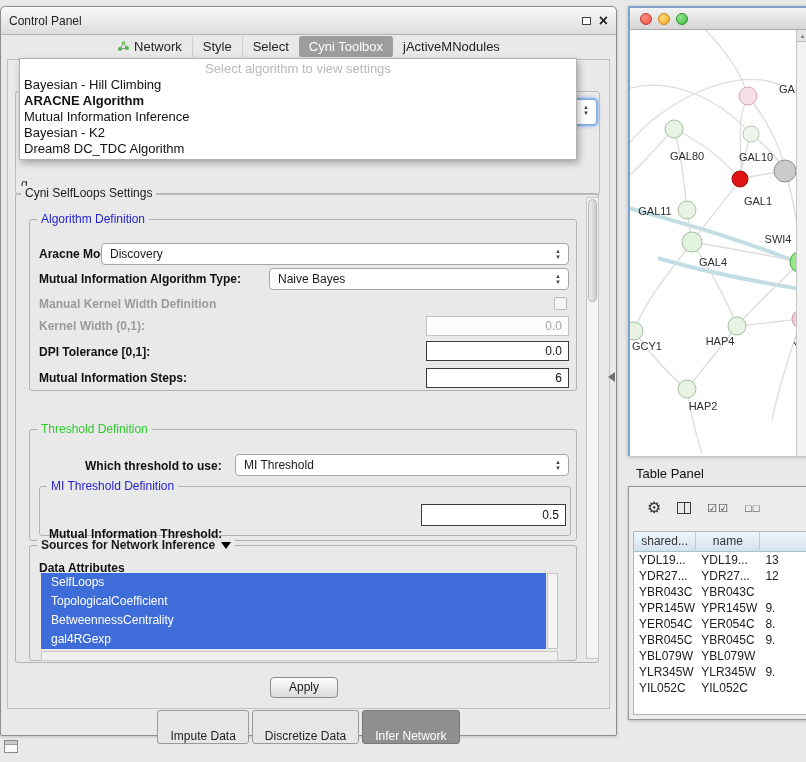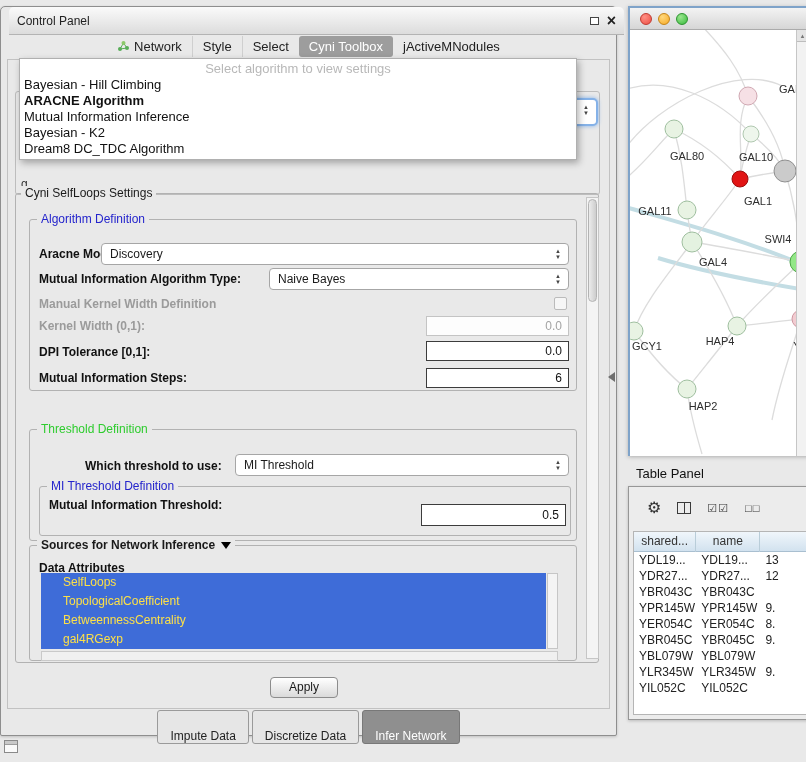--- a/index.html
+++ b/index.html
@@ -5,21 +5,21 @@
   * { margin:0; padding:0; box-sizing:border-box; }
   html,body { width:806px; height:762px; }
   body {
     position:relative; background:#e9e9e9; overflow:hidden;
     font-family:"Liberation Sans", sans-serif; font-size:12px; color:#1a1a1a;
   }
   
   .cp { position:absolute; left:0; top:6px; width:617px; height:730px;
         background:#e9e9e9; border:1px solid #8e8e8e; border-radius:5px 5px 2px 2px;
         box-shadow:0 1px 3px rgba(0,0,0,.18); }
-  .titlebar { position:absolute; left:8px; top:0; width:100%; height:28px;
+  .titlebar { position:absolute; left:0; top:0; width:100%; height:28px;
         background:linear-gradient(#fafafa,#dcdcdc); border-bottom:1px solid #b3b3b3;
         border-radius:5px 5px 0 0; display:flex; align-items:center; padding:0 8px; }
   .titlebar .title { font-size:12px; color:#222; }
   .win-controls { margin-left:auto; display:flex; align-items:center; gap:8px; }
   .float-icon { width:9px; height:8px; border:1.5px solid #444; background:#fff; display:inline-block; }
   .close-icon { font-size:16px; font-weight:bold; color:#222; line-height:14px; cursor:default; }
   .tabbar { position:absolute; left:0; top:26px; width:100%; height:26px;
         display:flex; justify-content:center; align-items:center; }
   .tab { padding:3px 10px; font-size:13px; color:#222; display:flex; align-items:center; gap:4px; }
   .tab + .tab { border-left:1px solid #cfcfcf; }
@@ -67,22 +67,22 @@
         border:1px solid #bbb; background:#f6f6f6; border-radius:2px; }
   .hub-row { position:absolute; z-index:5; font-weight:bold; font-size:12px;
         display:flex; align-items:center; gap:8px; }
   .tri-right { width:0; height:0; border-left:7px solid #000;
         border-top:5px solid transparent; border-bottom:5px solid transparent; display:inline-block; }
   .tri-down { width:0; height:0; border-top:7px solid #000;
         border-left:5px solid transparent; border-right:5px solid transparent; display:inline-block; }
   .sources-title { position:absolute; z-index:6; background:#e9e9e9; padding:0 4px;
         font-size:12px; font-weight:bold; display:flex; align-items:center; gap:6px; }
   .attr-list { position:absolute; z-index:5; background:#fff; overflow:hidden; }
-  .attr-item { height:19px; line-height:19px; background:#3e6cd8; color:#fde047;
-        font-size:12px; padding-left:22px; }
+  .attr-item { height:19px; line-height:19px; background:#3e6cd8; color:#ffffff;
+        font-size:12px; padding-left:10px; }
   .vscroll { position:absolute; z-index:5; background:#f4f4f4; border:1px solid #c6c6c6; }
   .vthumb { margin:1px; height:103px; background:linear-gradient(90deg,#ececec,#cdcdcd);
         border:1px solid #b3b3b3; border-radius:6px; }
   .hscroll { position:absolute; z-index:5; background:#f0f0f0; border:1px solid #c9c9c9; }
   .btn-apply { position:absolute; z-index:5; height:21px; line-height:19px; text-align:center;
         background:linear-gradient(#ffffff,#dadada); border:1px solid #8c8c8c;
         border-radius:4px; font-size:12px; }
   .btabbar { position:absolute; left:0; top:703px; width:100%; display:flex;
         justify-content:center; gap:3px; z-index:5; }
   .btab { height:21px; line-height:19px; padding:16px 12px; font-size:12px;
@@ -227,21 +227,21 @@
 
   <span class="flabel" style="left:84px;top:452px">Which threshold to use:</span>
   <div class="combo" style="left:234px;top:447px;width:334px">
     <span>MI Threshold</span>
     <span class="combo-arrows"></span>
   </div>
 
   <div class="group" style="left:38px;top:479px;width:532px;height:50px"></div>
   <span class="gtitle t-blue" style="left:46px;top:472px">MI Threshold Definition</span>
 
-  <span class="flabel" style="left:48px;top:491px">Mutual Information Threshold:</span>
+  <span class="flabel" style="left:48px;top:520px">Mutual Information Threshold:</span>
   <input class="tfield" style="left: 420px; top: 497px; width: 145px; height: 22px;" value="0.5">
 
   <div class="group" style="left:28px;top:538px;width:548px;height:116px"></div>
   <div class="sources-title" style="left:36px;top:531px">
     <span>Sources for Network Inference</span>
     <span class="tri-down"></span>
   </div>
   <span class="flabel" style="left:38px;top:554px">Data Attributes</span>
   <div class="attr-list" style="left:40px;top:566px;width:505px;height:76px">
       <div class="attr-item">SelfLoops</div>

